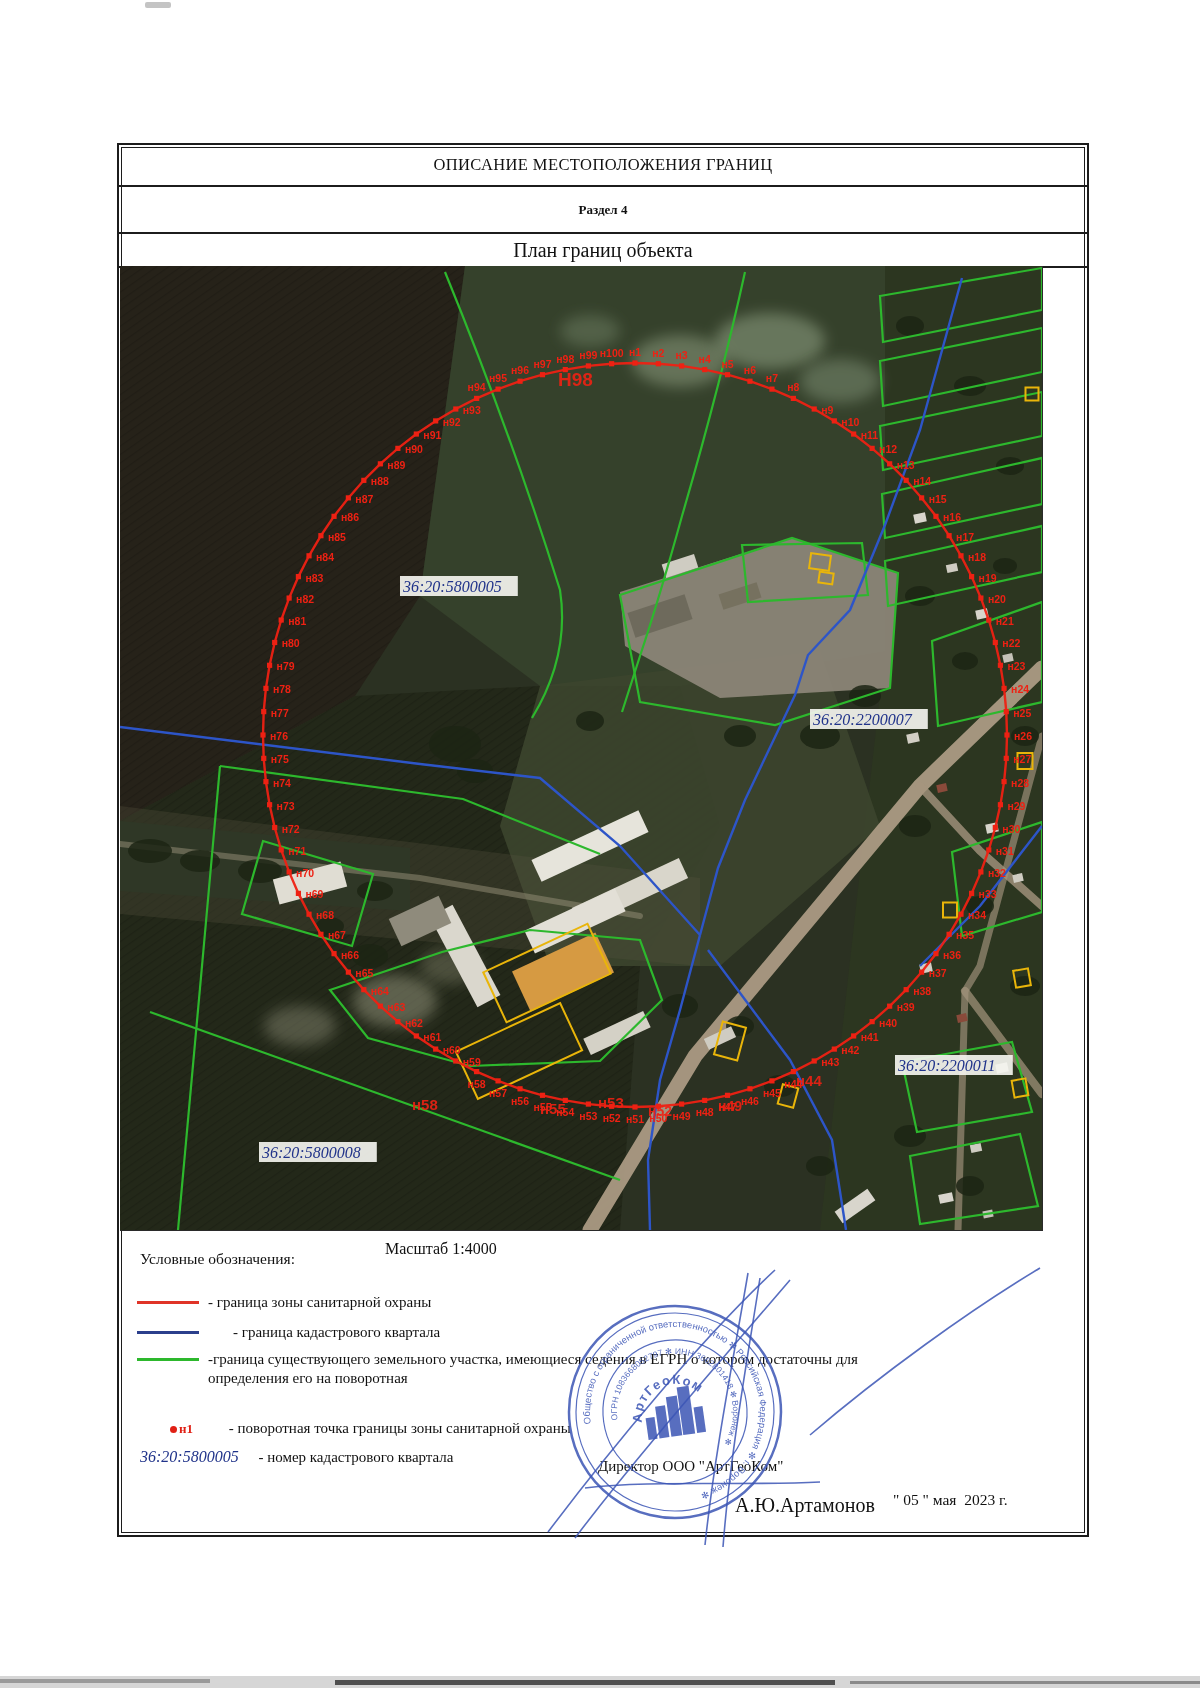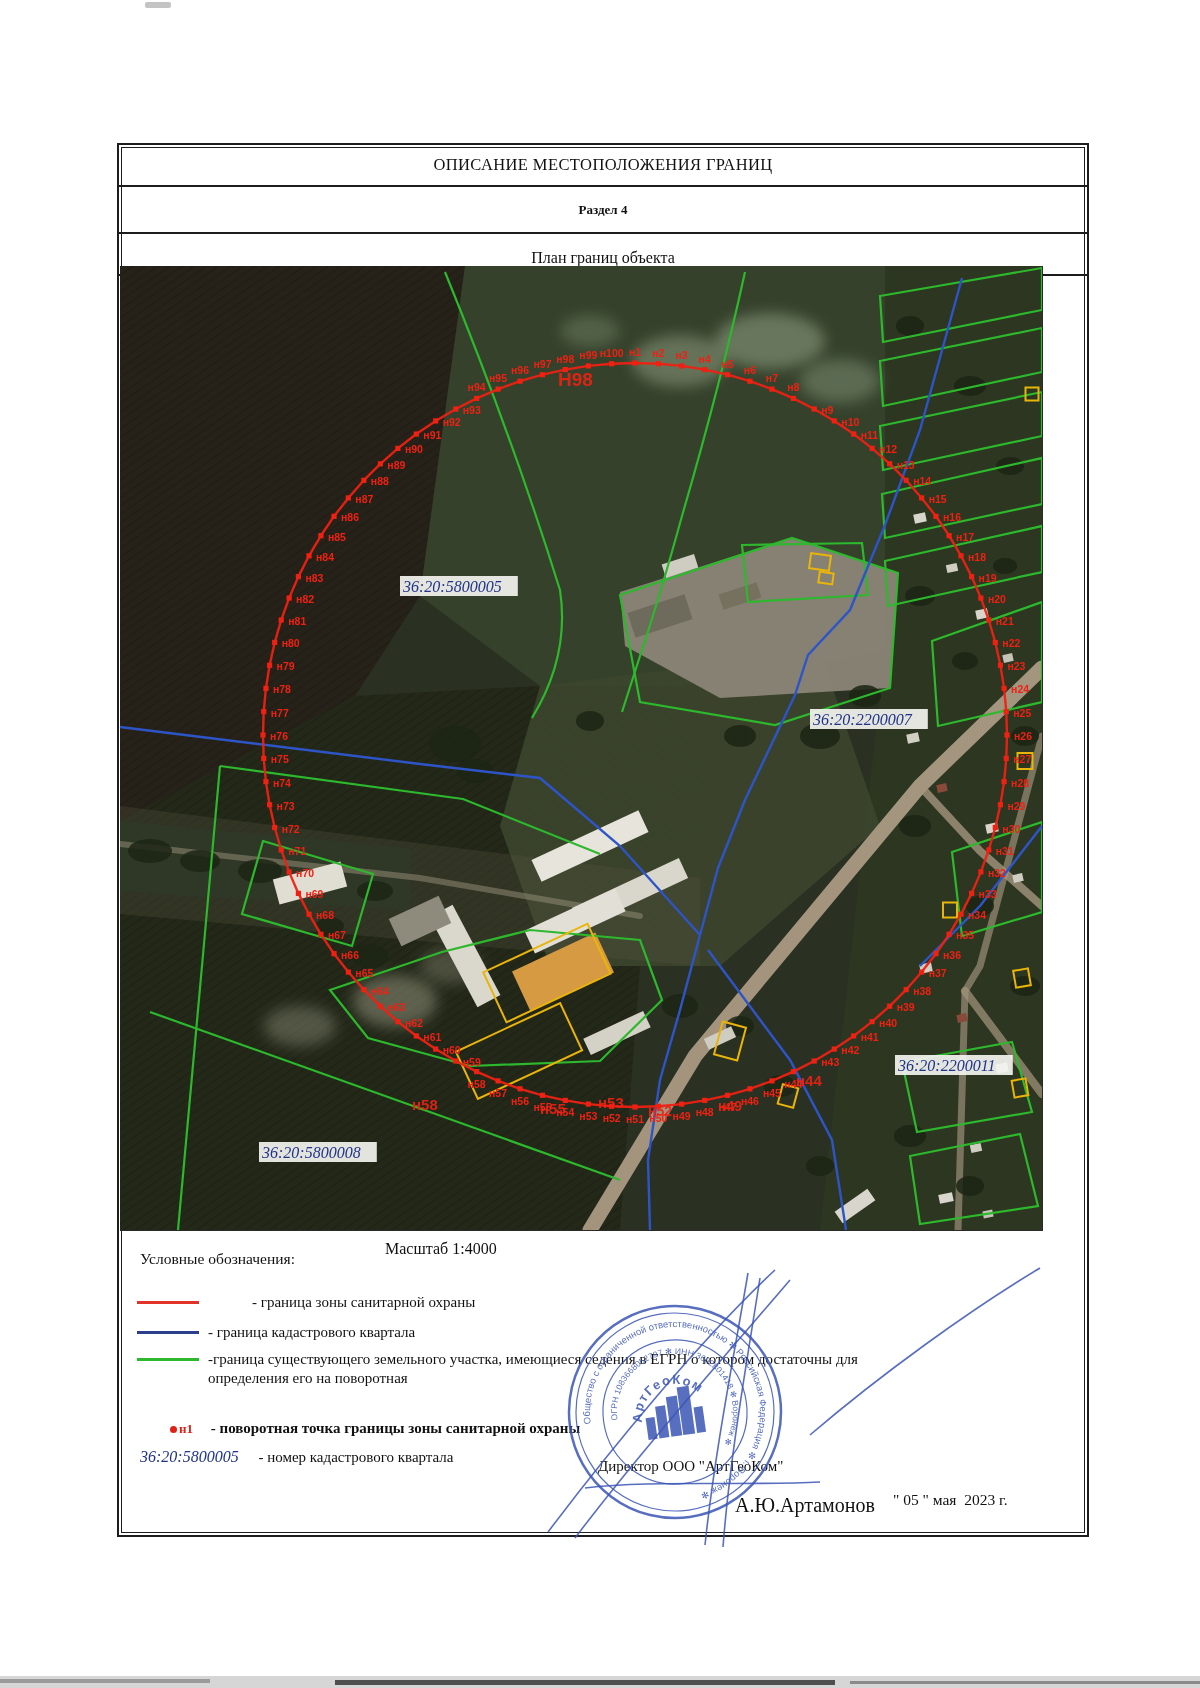--- a/index.html
+++ b/index.html
@@ -4,21 +4,21 @@
 <style>
   html,body{margin:0;padding:0;background:#ffffff;}
   body{width:1200px;height:1688px;position:relative;font-family:"Liberation Serif",serif;color:#111;}
   .page{position:absolute;inset:0;background:#fff;overflow:hidden;}
   .speck{position:absolute;left:145px;top:2px;width:26px;height:6px;background:#c4c4c4;border-radius:2px;}
   .frame{position:absolute;left:117px;top:143px;width:968px;height:1390px;border:2px solid #1c1c1c;}
   .frame-inner{position:absolute;inset:2px;border:1px solid #1c1c1c;pointer-events:none;}
   .hrow{position:absolute;left:0;width:100%;display:flex;align-items:center;justify-content:center;border-bottom:2px solid #1c1c1c;box-sizing:border-box;}
   .hrow.r1{top:0;height:42px;font-size:16.5px;letter-spacing:.4px;}
   .hrow.r2{top:42px;height:47px;font-size:13px;font-weight:bold;}
-  .hrow.r3{top:89px;height:34px;font-size:16px;margin-top:8px;}
+  .hrow.r3{top:89px;height:34px;font-size:20px;}
   .map-wrap{position:absolute;left:120px;top:266px;width:922px;height:964px;background:#2b3122;border-right:1px solid #2a2a2a;border-bottom:1px solid #2a2a2a;}
   .map-wrap svg{display:block;}
   .scale-label{position:absolute;left:385px;top:1240px;width:400px;text-align:left;font-size:16px;}
   .legend-head{position:absolute;left:140px;top:1250px;font-size:15.5px;text-align:right;}
   .legend-row{position:absolute;left:137px;display:flex;align-items:flex-start;}
   .legend-swatch{width:62px;height:3px;margin-top:8px;margin-right:9px;flex:0 0 auto;}
   .legend-label{font-size:15px;line-height:19px;max-width:650px;}
   .special-row{position:absolute;font-size:15px;}
   .sym-parcel{color:#2db82d;font-style:italic;font-weight:bold;font-size:13px;}
   .sym-point{color:#e02015;font-weight:bold;font-size:13px;}
@@ -384,37 +384,37 @@
         <text x="478" y="842" fill="#ee2113" font-size="15" font-weight="bold" fill-opacity="0.9" font-family="Liberation Sans, sans-serif">н53</text>
         <text x="528" y="850" fill="#ee2113" font-size="14" font-weight="bold" fill-opacity="0.9" font-family="Liberation Sans, sans-serif">н52</text>
         <text x="598" y="845" fill="#ee2113" font-size="14" font-weight="bold" fill-opacity="0.9" font-family="Liberation Sans, sans-serif">н49</text>
         <text x="676" y="820" fill="#ee2113" font-size="15" font-weight="bold" fill-opacity="0.9" font-family="Liberation Sans, sans-serif">н44</text>
       </svg>
   </div>
 
   <div class="scale-label">Масштаб 1:4000</div>
   <div class="legend-head">Условные обозначения:</div>
   <div id="legend-rows">
-      <div class="legend-row" style="top: 1293px; gap: 44px;">
+      <div class="legend-row" style="top: 1293px;">
         <div class="legend-swatch" style="background: rgb(224, 52, 40);"></div>
         <div class="legend-label">- граница зоны санитарной охраны</div>
       </div>
-      <div class="legend-row" style="top: 1323px;">
+      <div class="legend-row" style="top: 1323px; gap: 25px;">
         <div class="legend-swatch" style="background: rgb(43, 63, 140);"></div>
         <div class="legend-label">- граница кадастрового квартала</div>
       </div>
       <div class="legend-row" style="top: 1350px;">
         <div class="legend-swatch" style="background: rgb(45, 184, 45);"></div>
         <div class="legend-label">-граница существующего земельного участка, имеющиеся седения в ЕГРН о котором достаточны для определения его на поворотная</div>
       </div>
     </div>
 
   <div class="special-row" style="left:170px;top:1420px;">
     <span class="dot"></span><span class="sym-point">н1</span>
-    <span style="margin-left:14px;font-weight:bold;">- поворотная точка границы зоны санитарной охраны</span>
+    <span style="margin-left:32px;">- поворотная точка границы зоны санитарной охраны</span>
   </div>
   <div class="special-row" style="left:140px;top:1448px;">
     <span class="quarter-num">36:20:5800005</span>
     <span style="margin-left:16px;">- номер кадастрового квартала</span>
   </div>
 
   <div class="director">Директор ООО "АртГеоКом"</div>
   <div class="sig-name">А.Ю.Артамонов</div>
   <div class="sig-date">" 05 " мая  2023 г.</div>
 

